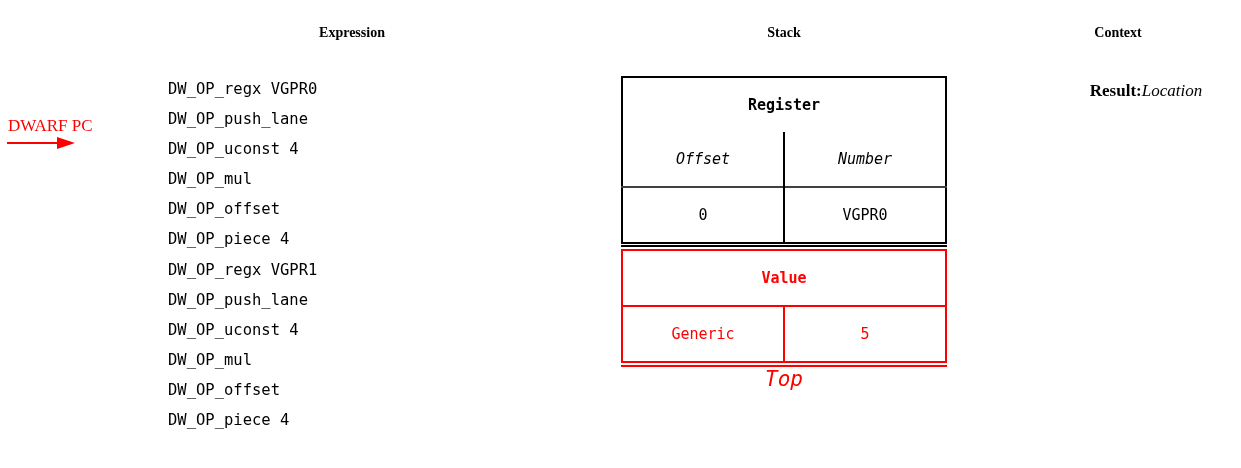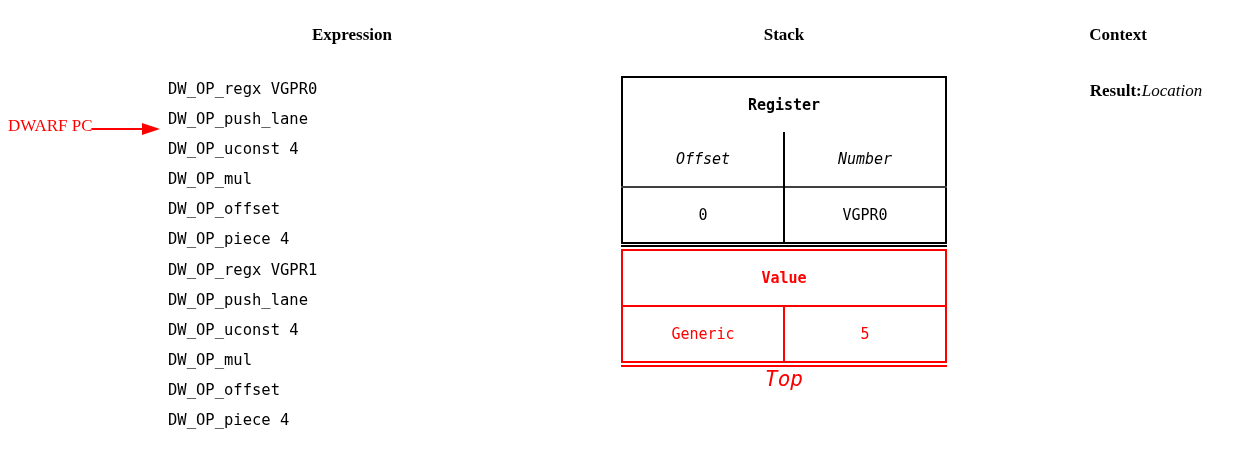--- a/index.html
+++ b/index.html
@@ -14,21 +14,21 @@
     overflow: hidden;
     font-family: "Liberation Serif", serif;
     color: #000000;
   }
 
   
   .col-heading {
     position: absolute;
     font-family: "Liberation Serif", serif;
     font-weight: bold;
-    font-size: 17px;
+    font-size: 14px;
     white-space: nowrap;
     text-align: center;
   }
   #heading-expression { left: 252px; top: 25px; width: 200px; }
   #heading-stack      { left: 684px; top: 25px; width: 200px; }
   #heading-context    { left: 1018px; top: 25px; width: 200px; }
 
   
   #expression-list {
     position: absolute;
@@ -44,21 +44,22 @@
   
   #dwarf-pc-pointer {
     position: absolute;
     left: 8px;
     top: 116px;
     color: #ff0000;
     font-family: "Liberation Serif", serif;
     font-size: 17px;
     white-space: nowrap;
     display: flex;
-    align-items: flex-end;
+    align-items: flex-start;
+    flex-direction: column;
   }
   #dwarf-pc-arrow { display: block; margin-left: -1px; }
 
   
   #stack-area {
     position: absolute;
     left: 621px;
     top: 76px;
     width: 326px;
   }

